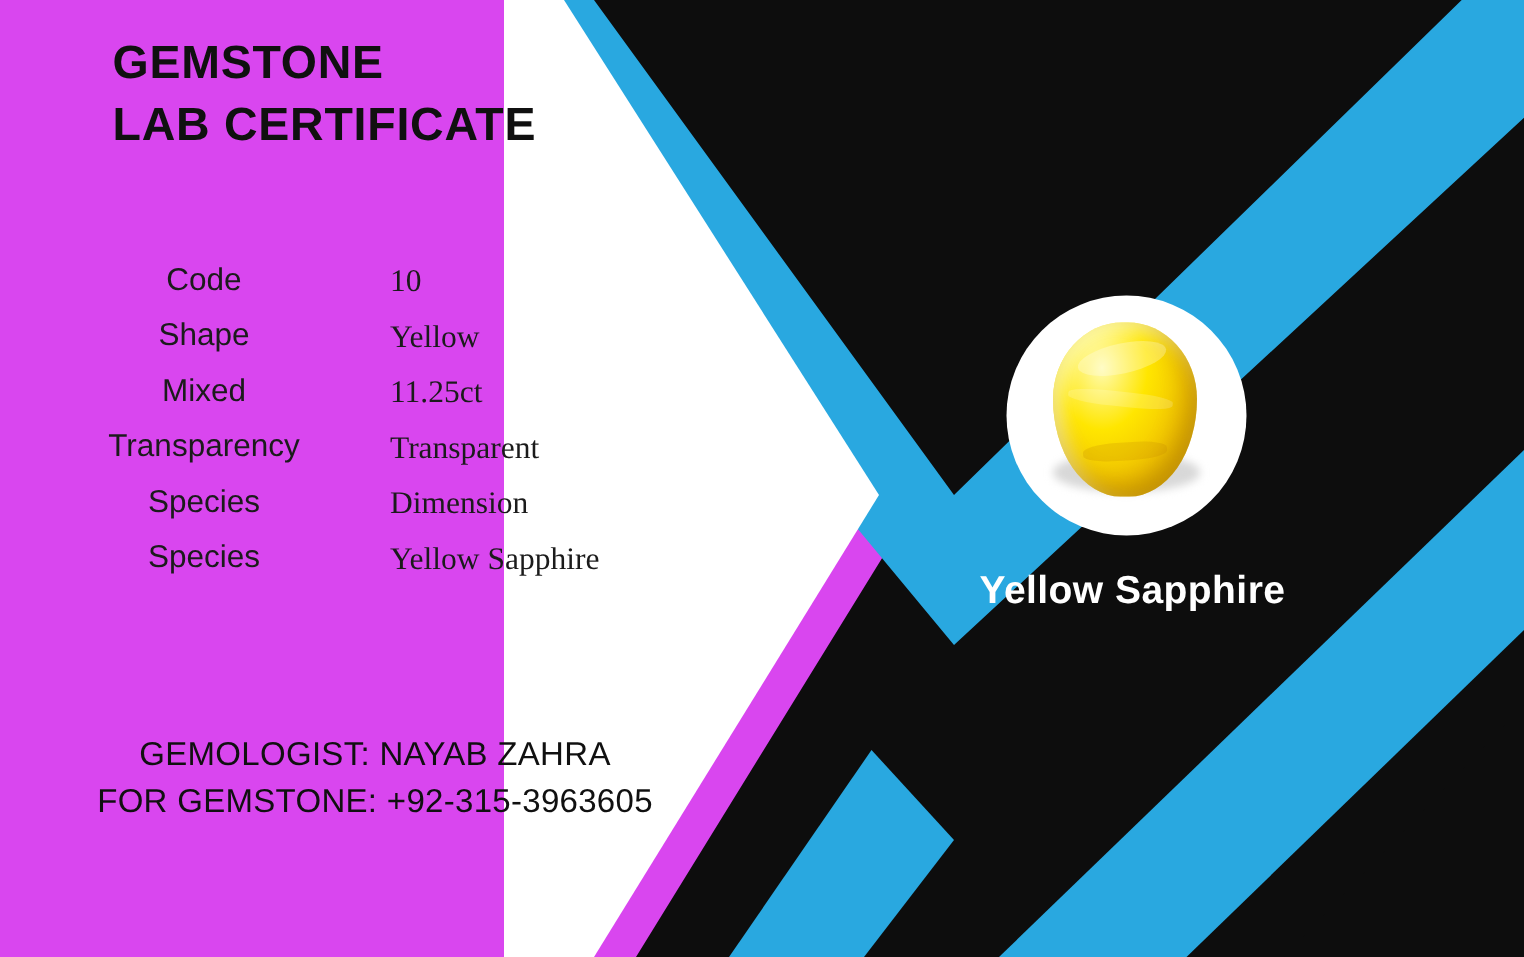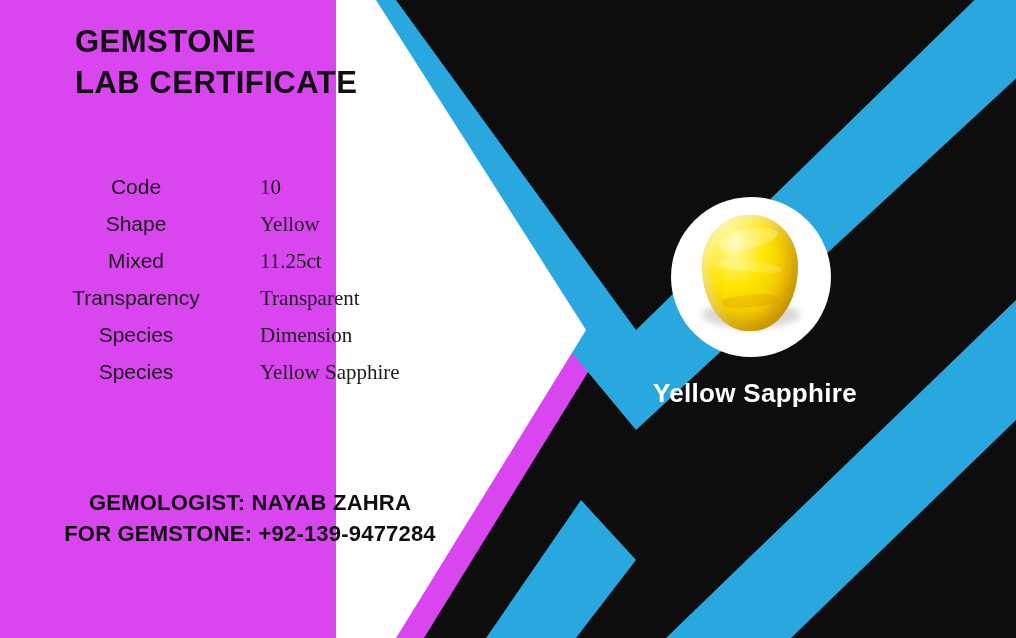--- a/index.html
+++ b/index.html
@@ -69,21 +69,21 @@
   .footer {
     position: absolute;
     left: 0;
     top: 487px;
     width: 500px;
     text-align: center;
     color: #101010;
   }
   .footer div {
     font-size: 22px;
-    font-weight: bold;
+    font-weight: normal;
     line-height: 1.42;
     letter-spacing: 0.2px;
   }
 
   
   .gem-wrap {
     position: absolute;
     left: 672px;
     top: 198px;
     width: 158px;
@@ -183,21 +183,21 @@
       </tr>
       <tr>
         <td class="label">Species</td>
         <td class="value"> Yellow Sapphire</td>
       </tr>
     </tbody>
   </table>
 
   <div class="footer">
     <div>GEMOLOGIST: NAYAB ZAHRA</div>
-    <div>FOR GEMSTONE: +92-139-9477284</div>
+    <div>FOR GEMSTONE: +92-315-3963605</div>
   </div>
 
   <div class="gem-wrap">
     <div class="gem-shadow"></div>
     <div class="gem-stone">
       <div class="gem-facet f1"></div>
       <div class="gem-facet f2"></div>
       <div class="gem-facet f3"></div>
     </div>
   </div>

